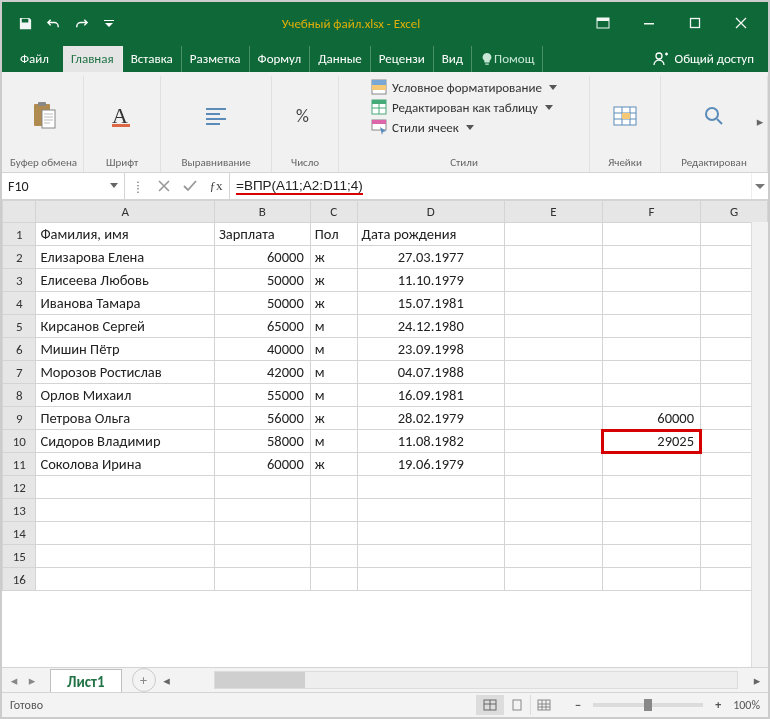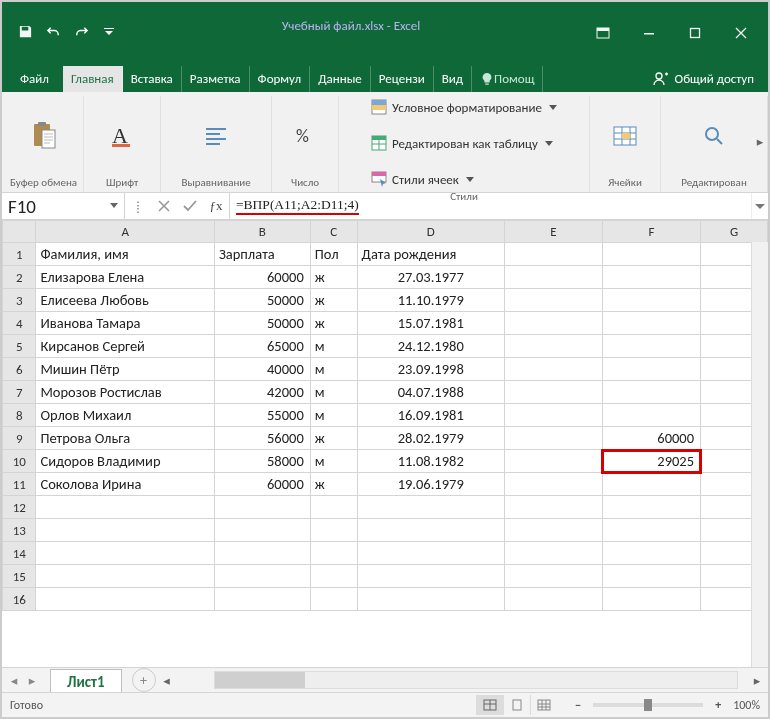--- a/index.html
+++ b/index.html
@@ -1,18 +1,18 @@
 <!DOCTYPE html>
 <html><head>
 <meta charset="utf-8">
 <style>
 html,body{margin:0;padding:0;font-family:"Segoe UI",Calibri,Arial,sans-serif;font-size:13px;background:#fff;color:#222;-webkit-font-smoothing:antialiased}
 .window{width:770px;height:719px;box-sizing:border-box;border:2px solid #ccc;background:#fff;position:relative;display:flex;flex-direction:column;overflow:hidden}
 
-.titlebar{height:30px;background:#0e6837;color:#c4b5fd;display:flex;align-items:flex-start;padding:16px 4px}
+.titlebar{height:30px;background:#0e6837;color:#eab308;display:flex;align-items:center;padding:6px 4px}
 .titlebar .qat{display:flex;gap:2px;align-items:center;padding-left:6px}
 .qat-btn{width:26px;height:26px;display:flex;align-items:center;justify-content:center;border-radius:2px}
 .titlebar .title{flex:1;text-align:center;font-size:13px;opacity:.95}
 .titlebar .wincontrols{display:flex}
 .winbtn{width:46px;height:30px;display:flex;align-items:center;justify-content:center}
 .winbtn svg{opacity:.95}
 
 .tabrow{height:28px;background:#0e6837;color:#fff;display:flex;align-items:flex-end;padding-left:4px;position:relative}
 .tab{padding:5px 8px 6px;font-size:13px;cursor:pointer;white-space:nowrap;border-right:1px solid rgba(255,255,255,.25)}
 .tab:last-of-type{border-right:none}
@@ -21,33 +21,33 @@
 .tab.tell{color:#c7e7d7;display:flex;align-items:center;}
 .share{margin-left:auto;color:#fff;display:flex;align-items:center;gap:6px;padding:0 14px 6px 6px;font-size:13px}
 
 .ribbon{background:#f1f1f1;border-bottom:1px solid #d4d4d4;display:flex;padding:4px 0 0 2px;position:relative;height:96px}
 .rgroup{display:flex;flex-direction:column;align-items:center;padding:0 6px;border-right:1px solid #e1e1e1;position:relative}
 .rgroup:last-child{border-right:none}
 .rgroup .body{flex:1;display:flex;align-items:center;gap:4px}
 .rgroup .lbl{font-size:11px;color:#666;padding:2px 0 3px;text-align:center;white-space:nowrap}
 .bigbtn{display:flex;flex-direction:column;align-items:center;justify-content:flex-start;padding:2px 4px 0;gap:2px;width:56px}
 .bigbtn .ic{width:28px;height:28px;display:flex;align-items:center;justify-content:center}
-.stylesCol{display:flex;flex-direction:column;gap:18px;padding-top:2px}
+.stylesCol{display:flex;flex-direction:column;gap:2px;padding-top:2px}
 .stylebtn{display:flex;align-items:center;gap:5px;font-size:13px;color:#333;padding:1px 4px}
 .stylebtn .sic{width:16px;height:16px;display:flex;align-items:center;justify-content:center}
 .chev{width:0;height:0;border-left:4px solid transparent;border-right:4px solid transparent;border-top:5px solid #555;display:inline-block;margin-left:2px}
 .ribbon .more{position:absolute;right:2px;top:38px;width:12px;height:22px;display:flex;align-items:center;justify-content:center;color:#666}
 
 .fbar{height:26px;border-bottom:1px solid #d4d4d4;display:flex;align-items:stretch;background:#fff}
-.namebox{width:110px;border-right:1px solid #d4d4d4;display:flex;align-items:center;padding:0 6px;font-size:19px;position:relative}
+.namebox{width:110px;border-right:1px solid #d4d4d4;display:flex;align-items:center;padding:0 6px;font-size:14px;position:relative}
 .namebox::after{content:"";width:0;height:0;border-left:4px solid transparent;border-right:4px solid transparent;border-top:5px solid #666;position:absolute;right:6px;top:10px}
 .fbarbtns{display:flex;align-items:center;border-right:1px solid #d4d4d4}
 .fbarbtn{width:26px;display:flex;align-items:center;justify-content:center;color:#777}
 .fbarbtn.fx{font-family:"Times New Roman",serif;font-size:13px;color:#444}
-.fbar .formula{flex:1;padding:0 6px;display:flex;align-items:center;font-size:13.5px;font-family:Liberation Serif, serif;position:relative}
+.fbar .formula{flex:1;padding:0 6px;display:flex;align-items:center;font-size:13.5px;font-family:Liberation Sans, sans-serif;position:relative}
 .fbar .formula .underline{border-bottom:2px solid #d60000;padding-bottom:0}
 .fbar .expand{width:16px;border-left:1px solid #eee;display:flex;align-items:center;justify-content:center;color:#777}
 
 .gridwrap{flex:1;display:flex;flex-direction:column;overflow:hidden;font-family:Calibri,Arial,sans-serif}
 .grid{flex:1;overflow:hidden;position:relative;background:#fff}
 table.sheet{border-collapse:collapse;table-layout:fixed;width:100%}
 .sheet th,.sheet td{border:1px solid #d4d4d4;height:23px;box-sizing:border-box;padding:0 4px;font-size:14.5px;text-align:left;white-space:nowrap;overflow:hidden}
 .sheet thead th{background:#e6e6e6;color:#333;font-weight:400;text-align:center;font-size:13px;height:22px;position:sticky;top:0}
 .sheet tbody th{background:#e6e6e6;color:#333;font-weight:400;text-align:center;font-size:13px;width:30px}
 .sheet .corner{background:#e6e6e6;width:30px}

